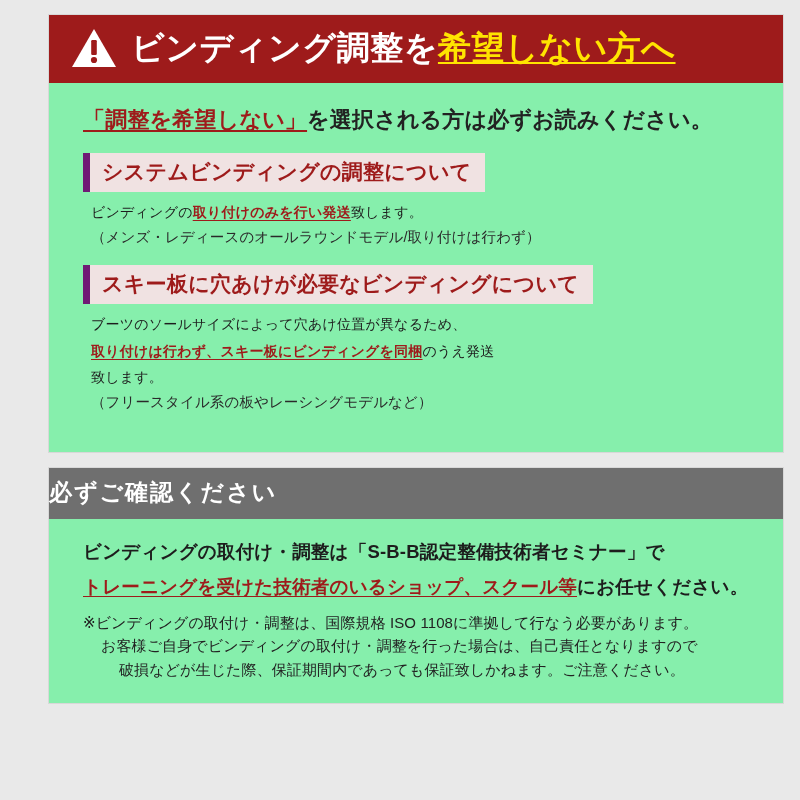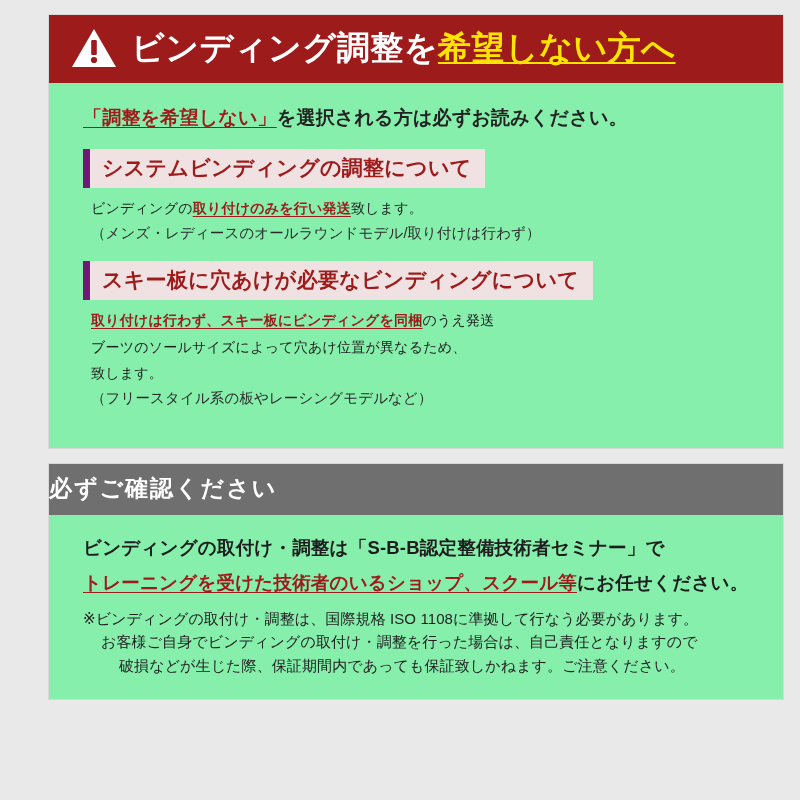--- a/index.html
+++ b/index.html
@@ -54,21 +54,21 @@
     text-decoration: underline;
     text-underline-offset: 3px;
     text-decoration-thickness: 2px;
   }
 
   .panel-body {
     padding: 18px 26px 22px 26px;
   }
 
   .lead {
-    font-size: 19px;
+    font-size: 22px;
     color: #222;
     margin: 4px 0 18px 8px;
     font-weight: bold;
     letter-spacing: 0.2px;
   }
   .lead .ul-red {
     color: #9e1b1b;
     text-decoration: underline;
     text-decoration-color: #9e1b1b;
     text-underline-offset: 3px;
@@ -170,22 +170,22 @@
       <p class="lead"><span class="ul-red">「調整を希望しない」</span><span>を選択される方は必ずお読みください。</span></p>
 
       <div class="gap-block">
         <div class="sub-head">システムビンディングの調整について</div>
         <p class="para"><span>ビンディングの</span><span class="mark">取り付けのみを行い発送</span><span>致します。</span></p>
         <p class="note">（メンズ・レディースのオールラウンドモデル/取り付けは行わず）</p>
       </div>
 
       <div>
         <div class="sub-head">スキー板に穴あけが必要なビンディングについて</div>
+        <p class="para">ブーツのソールサイズによって穴あけ位置が異なるため、</p>
         <p class="para"><span class="mark">取り付けは行わず、スキー板にビンディングを同梱</span><span>のうえ発送</span></p>
-        <p class="para">ブーツのソールサイズによって穴あけ位置が異なるため、</p>
         <p class="para">致します。</p>
         <p class="note">（フリースタイル系の板やレーシングモデルなど）</p>
       </div>
 
     </div>
   </section>
 
   <section class="panel panel-2">
     <div class="header-gray">必ずご確認ください</div>
     <div class="p2-body">

